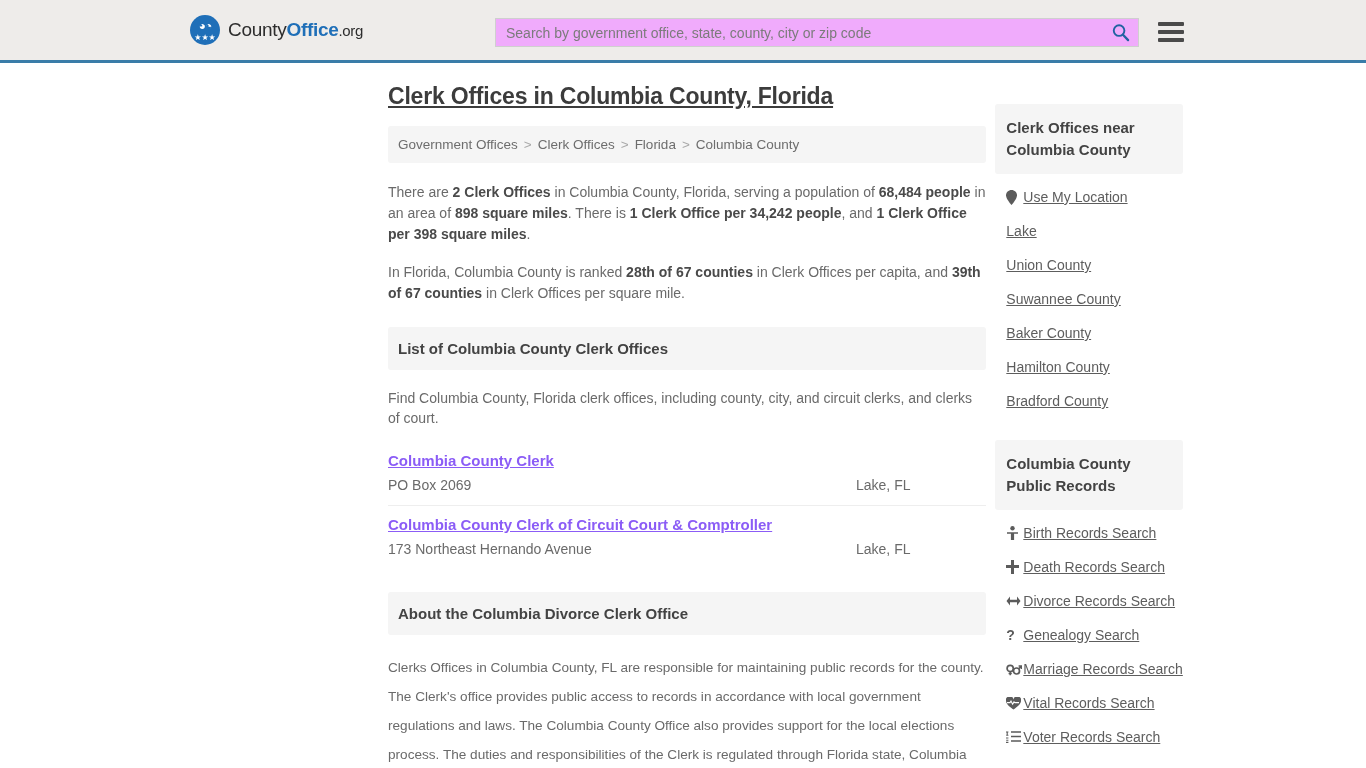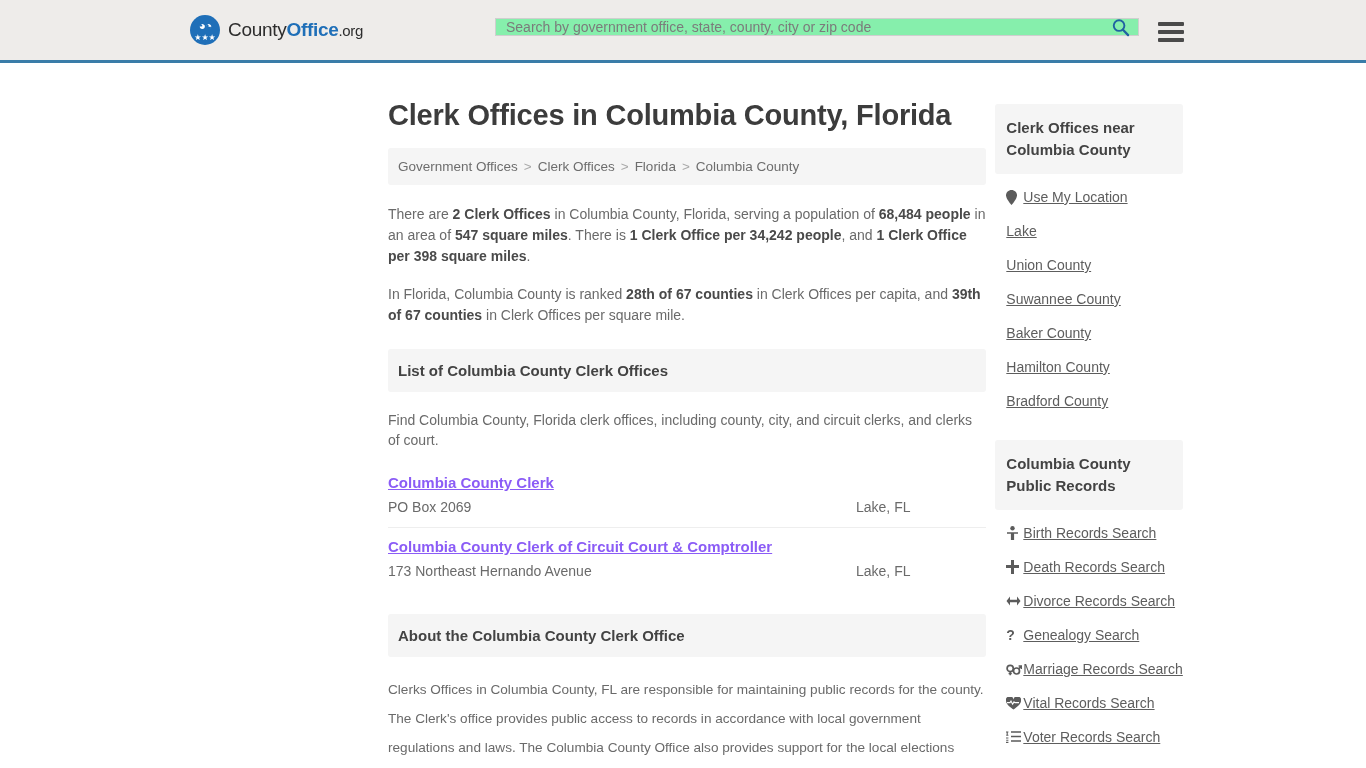--- a/index.html
+++ b/index.html
@@ -62,22 +62,22 @@
   }
   .logo-text .t1 { color: #2d2d2d; }
   .logo-text .t2 { color: #1f6fb8; font-weight: bold; }
   .logo-text .t3 { color: #2d2d2d; font-size: 15px; }
 
   .search-wrap {
     position: absolute;
     left: 495px;
     top: 18px;
     width: 644px;
-    height: 18px;
-    background: #86efac;
+    height: 29px;
+    background: #f0abfc;
     border: 1px solid #cfcfcf;
     display: flex;
     align-items: center;
   }
   .search-input {
     flex: 1 1 auto;
     border: 0;
     outline: none;
     height: 100%;
     padding: 0 10px;
@@ -123,25 +123,26 @@
     width: 730px;
     margin-left: 205px;
   }
   .side-col {
     width: 229px;
     margin-left: 9px;
     margin-top: 17px;
   }
 
   h1.page-title {
-    font-size: 29px;
+    font-size: 23px;
     color: #3c3c3c;
-    margin: 36px 0 16px 0;
+    margin: 20px 0 16px 0;
     font-weight: bold;
     letter-spacing: -0.2px;
+    text-decoration: underline;
   }
 
   .breadcrumb {
     background: #f5f5f5;
     border-radius: 3px;
     padding: 11px 10px;
     font-size: 13.5px;
     color: #6d6d6d;
   }
   .breadcrumb a {
@@ -283,41 +284,41 @@
 
     <div class="main-col">
 
       <h1 class="page-title">Clerk Offices in Columbia County, Florida</h1>
 
       <div class="breadcrumb">
         <a>Government Offices</a><span class="sep">&gt;</span><a>Clerk Offices</a><span class="sep">&gt;</span><a>Florida</a><span class="sep">&gt;</span><a>Columbia County</a>
       </div>
 
       <div class="intro">
-        <p><span>There are </span><b>2 Clerk Offices</b><span> in Columbia County, Florida, serving a population of </span><b>68,484 people</b><span> in an area of </span><b>547 square miles</b><span>. There is </span><b>1 Clerk Office per 34,242 people</b><span>, and </span><b>1 Clerk Office per 398 square miles</b><span>.</span></p>
+        <p><span>There are </span><b>2 Clerk Offices</b><span> in Columbia County, Florida, serving a population of </span><b>68,484 people</b><span> in an area of </span><b>898 square miles</b><span>. There is </span><b>1 Clerk Office per 34,242 people</b><span>, and </span><b>1 Clerk Office per 398 square miles</b><span>.</span></p>
         <p><span>In Florida, Columbia County is ranked </span><b>28th of 67 counties</b><span> in Clerk Offices per capita, and </span><b>39th of 67 counties</b><span> in Clerk Offices per square mile.</span></p>
       </div>
 
       <div class="section-head">List of Columbia County Clerk Offices</div>
       <p class="section-lead">Find Columbia County, Florida clerk offices, including county, city, and circuit clerks, and clerks of court.</p>
 
       <div class="office-list">
         <div class="office-row">
           <a class="office-name">Columbia County Clerk</a>
           <div class="office-addr">PO Box 2069</div>
           <div class="office-city">Lake, FL</div>
         </div>
         <div class="office-row">
           <a class="office-name">Columbia County Clerk of Circuit Court &amp; Comptroller</a>
           <div class="office-addr">173 Northeast Hernando Avenue</div>
           <div class="office-city">Lake, FL</div>
         </div>
       </div>
 
-      <div class="section-head">About the Columbia County Clerk Office</div>
+      <div class="section-head">About the Columbia Divorce Clerk Office</div>
       <div class="about-body">
         <p>Clerks Offices in Columbia County, FL are responsible for maintaining public records for the county. The Clerk's office provides public access to records in accordance with local government regulations and laws. The Columbia County Office also provides support for the local elections process. The duties and responsibilities of the Clerk is regulated through Florida state, Columbia County, and local government statutes, ordinances, charters and regulations.</p>
 
       </div>
     </div>
 
     <div class="side-col">
 
       <div class="side-card">
         <div class="side-card-head">Clerk Offices near Columbia County</div>

